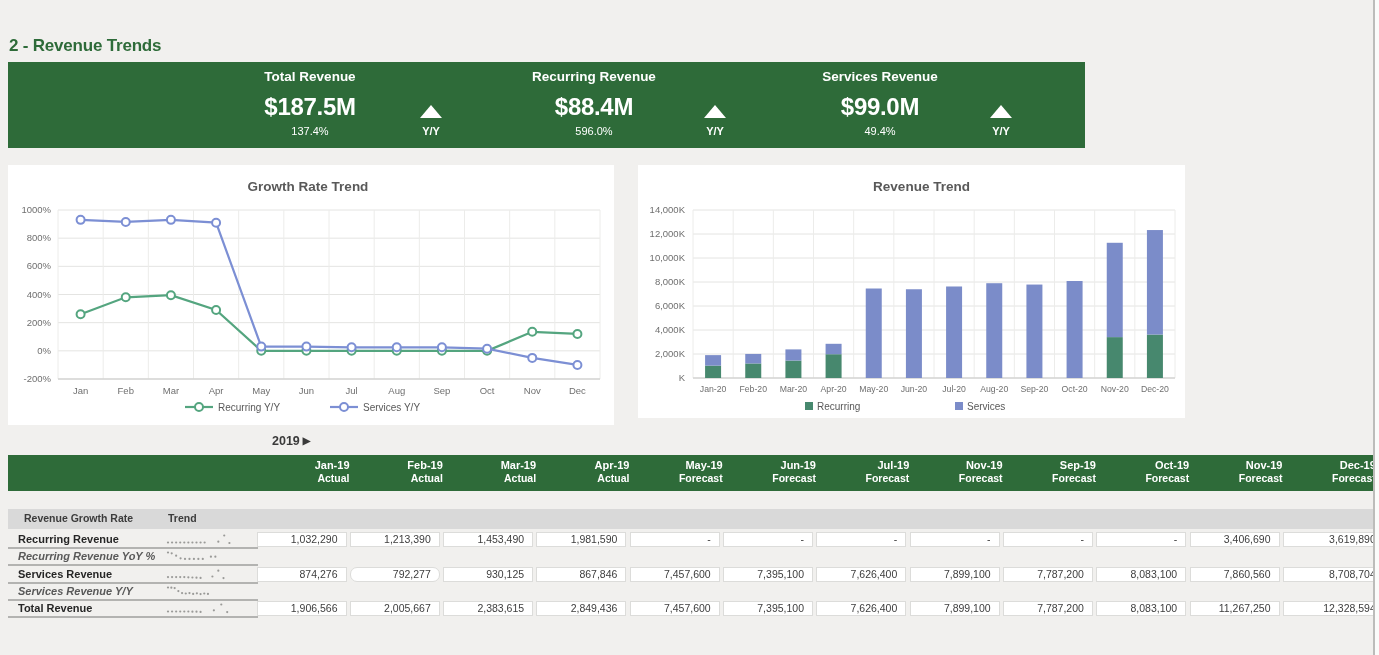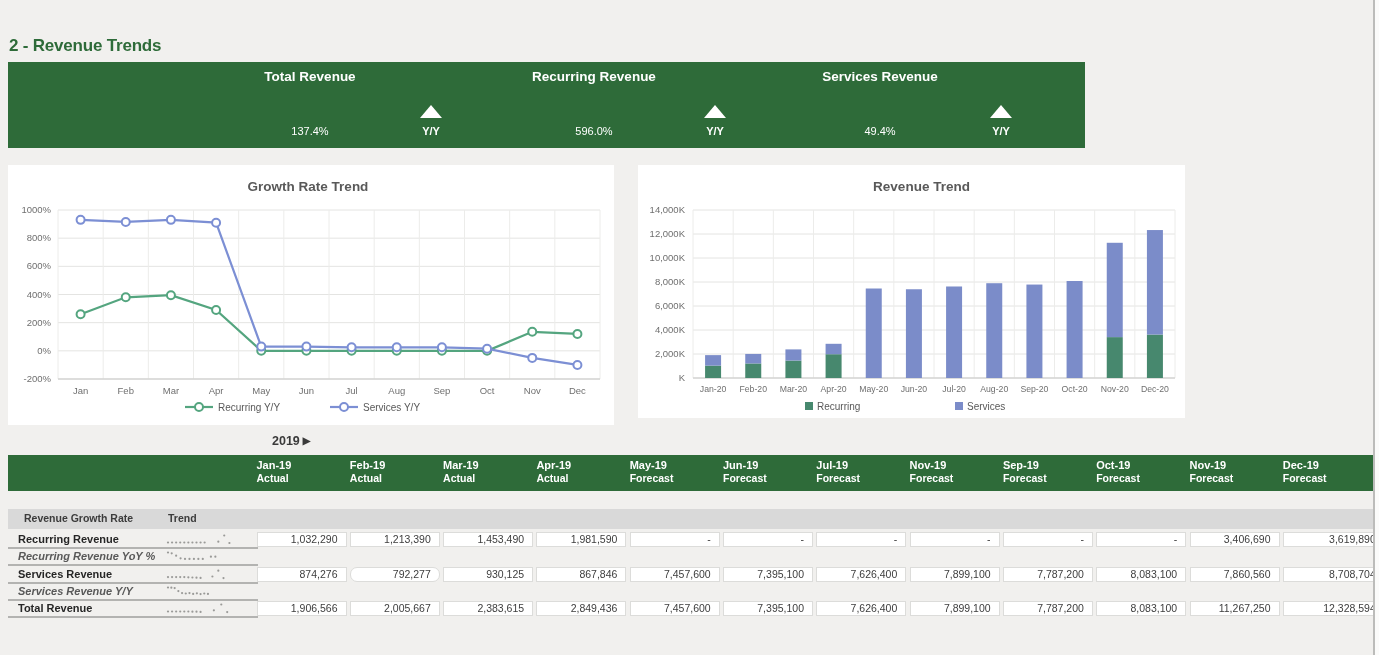--- a/index.html
+++ b/index.html
@@ -37,21 +37,21 @@
   .year-control {
     position:absolute; left:272px; top:434px; font-size:12.5px; font-weight:bold;
     color:#3a3a3a; cursor:pointer;
   }
   .year-control .arrow { font-size:10px; position:relative; top:-1px; margin-left:3px; }
 
   .table-header {
     position:absolute; left:8px; top:455px; width:1366px; height:36px;
     background:#2e6b39; overflow:hidden;
   }
-  .th-col { position:absolute; top:0; height:48px; text-align:left; color:#fff; }
+  .th-col { position:absolute; top:0; height:48px; text-align:right; color:#fff; }
   .th-month  { font-size:11px;  font-weight:bold; margin-top:4px; }
   .th-status { font-size:10.5px; font-weight:bold; margin-top:1px; }
 
   .gray-band {
     position:absolute; left:8px; top:509px; width:1366px; height:20px;
     background:#d9d9d9;
   }
   .gray-band .sec-label { position:absolute; left:16px; top:3px; font-size:10.5px; font-weight:bold; color:#3c3c3c; }
   .gray-band .trend-label { position:absolute; left:160px; top:3px; font-size:10.5px; font-weight:bold; color:#3c3c3c; }
 
@@ -73,32 +73,35 @@
   svg text { font-family:"Liberation Sans", sans-serif; }
 </style>
 </head>
 <body>
 
 <div class="page-title">2 - Revenue Trends</div>
 
 <div class="kpi-banner">
     <div class="kpi" style="left: 212px;">
       <div class="kpi-label">Total Revenue</div>
+      <div class="kpi-value">$187.5M</div>
       <div class="kpi-tri"></div>
       <div class="kpi-pct">137.4%</div>
       <div class="kpi-yy">Y/Y</div>
     </div>
     <div class="kpi" style="left: 496px;">
       <div class="kpi-label">Recurring Revenue</div>
+      <div class="kpi-value">$88.4M</div>
       <div class="kpi-tri"></div>
       <div class="kpi-pct">596.0%</div>
       <div class="kpi-yy">Y/Y</div>
     </div>
     <div class="kpi" style="left: 782px;">
       <div class="kpi-label">Services Revenue</div>
+      <div class="kpi-value">$99.0M</div>
       <div class="kpi-tri"></div>
       <div class="kpi-pct">49.4%</div>
       <div class="kpi-yy">Y/Y</div>
     </div>
   </div>
 
 <div class="chart-card" id="card-growth"><svg width="606" height="260">
       <text x="300" y="26" text-anchor="middle" font-size="13.5" font-weight="bold" fill="#595959">Growth Rate Trend</text>
       <g>
         <line x1="50" y1="214" x2="592" y2="214" stroke="#e4e4e2" stroke-width="1"></line>

